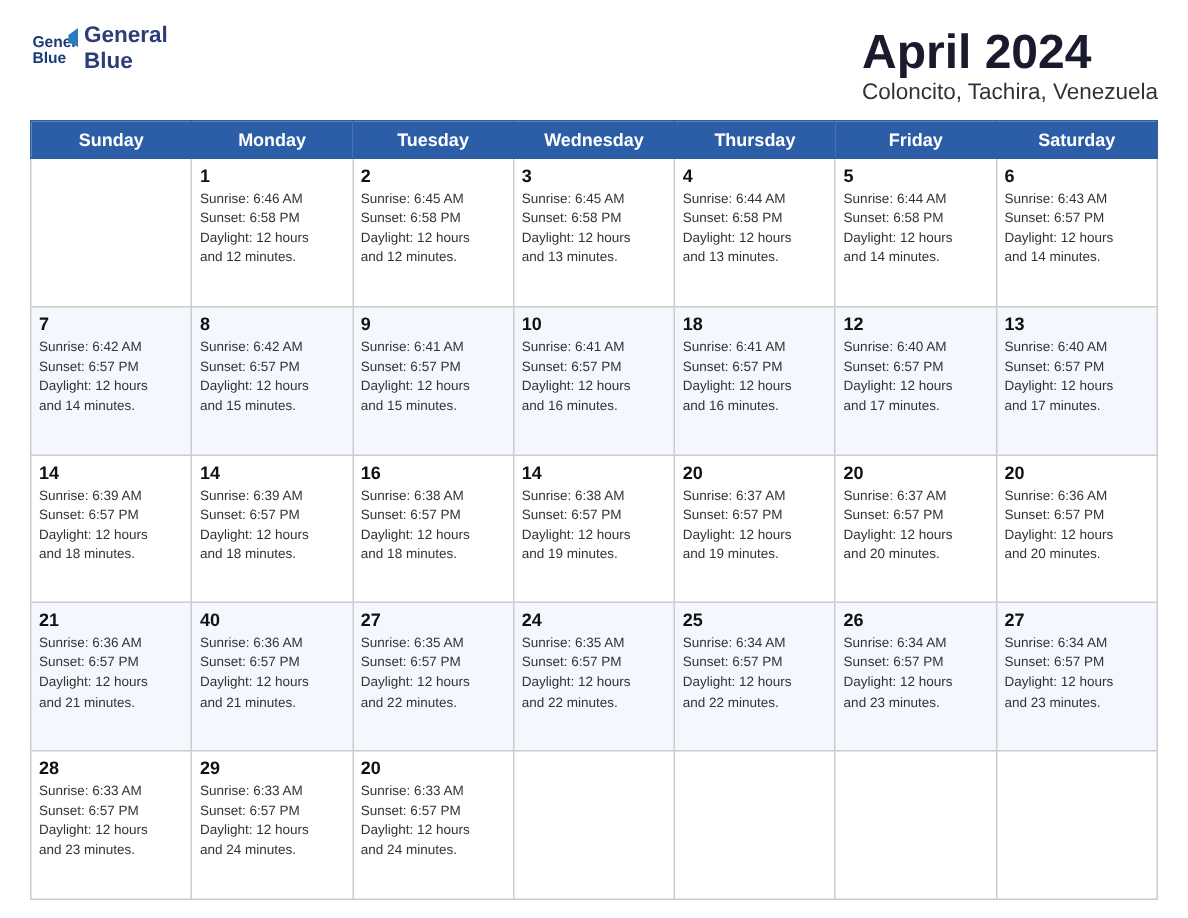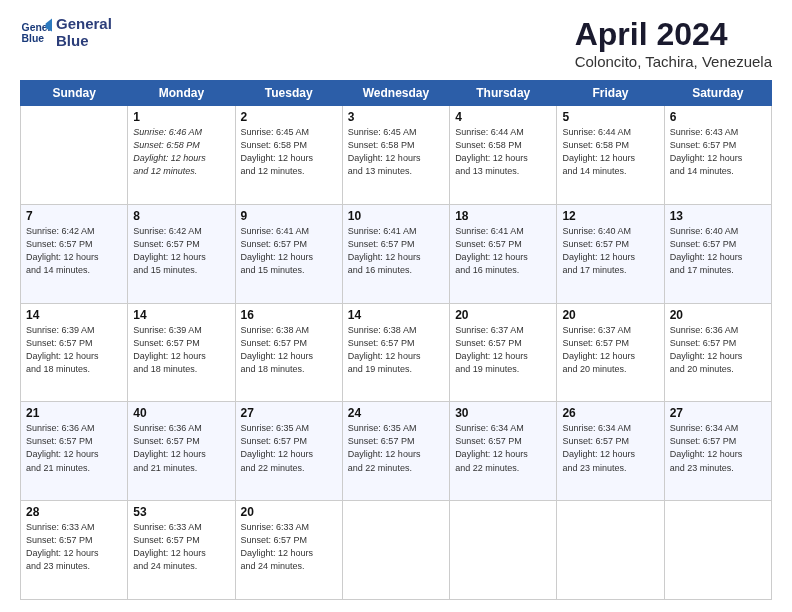--- a/index.html
+++ b/index.html
@@ -126,21 +126,21 @@
           <th>Thursday</th>
           <th>Friday</th>
           <th>Saturday</th>
         </tr>
     </thead>
     <tbody id="calendar-body">
     <tr>
           <td class="empty-cell"></td>
           <td>
             <span class="day-num">1</span>
-            <div class="day-info" style="white-space: pre-line; font-style: italic;">Sunrise: 6:46 AM
+            <div class="day-info" style="white-space: pre-line;">Sunrise: 6:46 AM
 Sunset: 6:58 PM
 Daylight: 12 hours
 and 12 minutes.</div>
           </td>
           <td>
             <span class="day-num">2</span>
             <div class="day-info" style="white-space: pre-line;">Sunrise: 6:45 AM
 Sunset: 6:58 PM
 Daylight: 12 hours
 and 12 minutes.</div>
@@ -299,21 +299,21 @@
 and 22 minutes.</div>
           </td>
           <td>
             <span class="day-num">24</span>
             <div class="day-info" style="white-space: pre-line;">Sunrise: 6:35 AM
 Sunset: 6:57 PM
 Daylight: 12 hours
 and 22 minutes.</div>
           </td>
           <td>
-            <span class="day-num">30</span>
+            <span class="day-num">25</span>
             <div class="day-info" style="white-space: pre-line;">Sunrise: 6:34 AM
 Sunset: 6:57 PM
 Daylight: 12 hours
 and 22 minutes.</div>
           </td>
           <td>
             <span class="day-num">26</span>
             <div class="day-info" style="white-space: pre-line;">Sunrise: 6:34 AM
 Sunset: 6:57 PM
 Daylight: 12 hours
@@ -329,21 +329,21 @@
         </tr>
         <tr>
           <td>
             <span class="day-num">28</span>
             <div class="day-info" style="white-space: pre-line;">Sunrise: 6:33 AM
 Sunset: 6:57 PM
 Daylight: 12 hours
 and 23 minutes.</div>
           </td>
           <td>
-            <span class="day-num">53</span>
+            <span class="day-num">29</span>
             <div class="day-info" style="white-space: pre-line;">Sunrise: 6:33 AM
 Sunset: 6:57 PM
 Daylight: 12 hours
 and 24 minutes.</div>
           </td>
           <td>
             <span class="day-num">20</span>
             <div class="day-info" style="white-space: pre-line;">Sunrise: 6:33 AM
 Sunset: 6:57 PM
 Daylight: 12 hours

